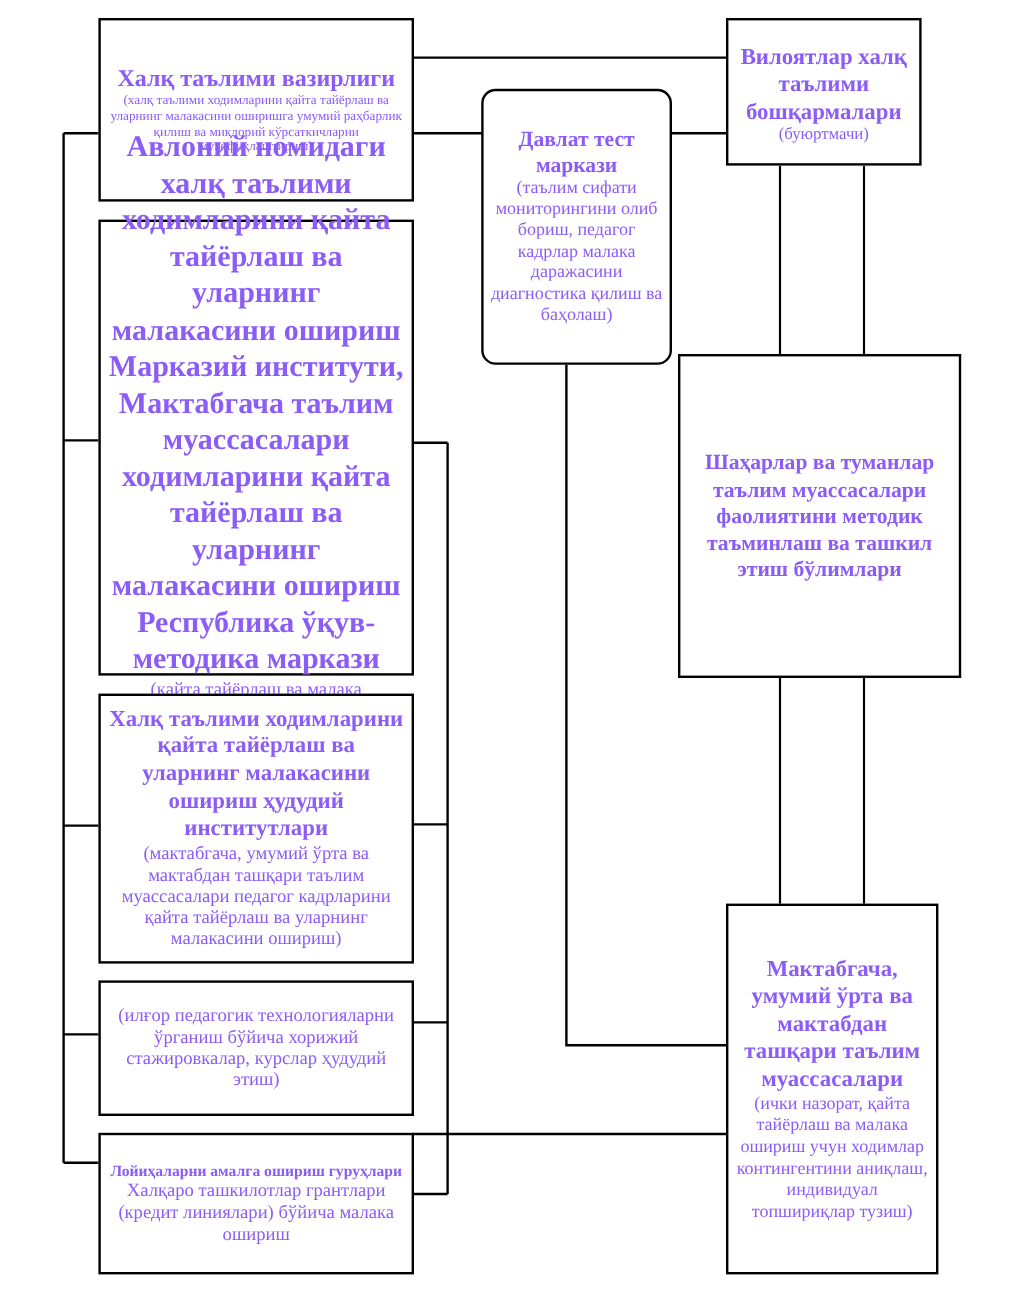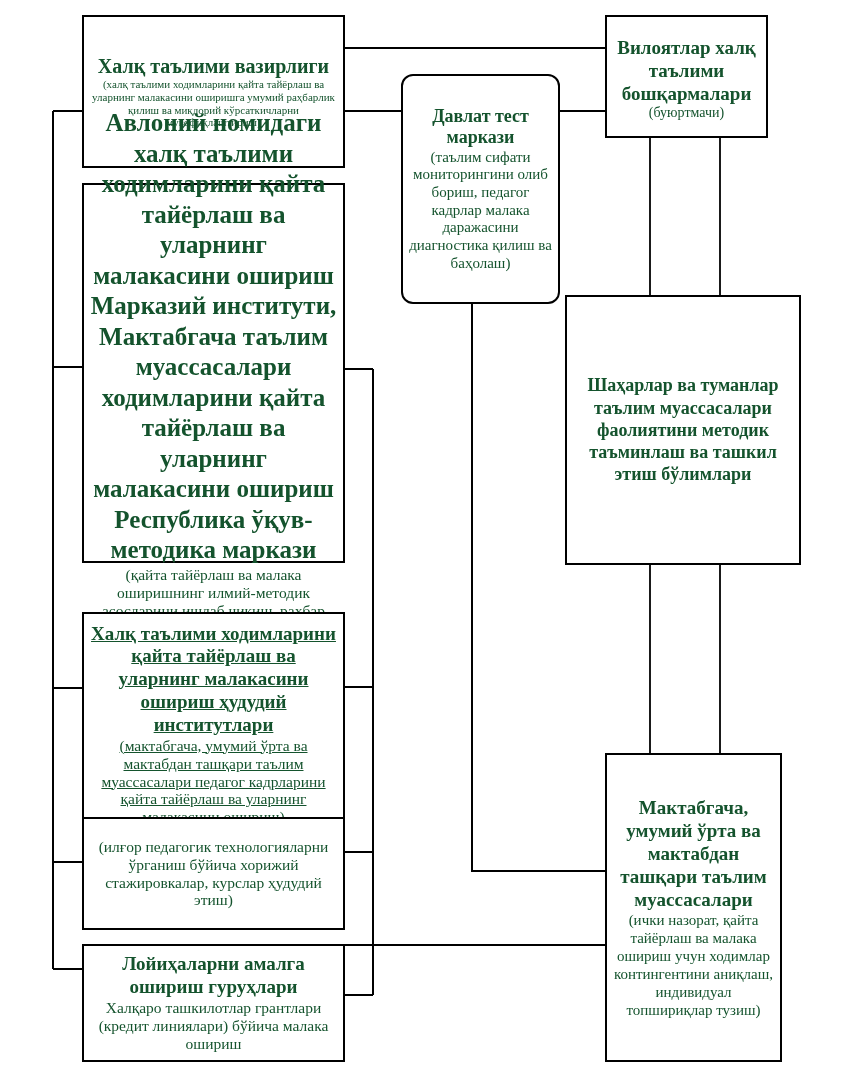--- a/index.html
+++ b/index.html
@@ -1,21 +1,21 @@
 <!DOCTYPE html>
 <html><head>
 <meta charset="utf-8">
 <style>
   html,body{margin:0;padding:0;background:#ffffff;}
   #canvas{
     position:relative;
     width:845px;height:1074px;
     background:#ffffff;
     font-family:"Liberation Serif","DejaVu Serif",serif;
-    color:#14532d;
+    color:#8b5cf6;
     overflow:hidden;
   }
   #wires{position:absolute;left:0;top:0;width:845px;height:1074px;}
   .node{
     position:absolute;
     box-sizing:border-box;
     border:2px solid #000;
     background:#fff;
     display:flex;flex-direction:column;justify-content:center;
     text-align:center;
@@ -26,30 +26,30 @@
   .d{font-weight:normal;display:block;}
 
   #b-ministry{left:82px;top:15px;width:263px;height:153px;}
   #b-ministry .t{font-size:20px;}
   #b-ministry .d{font-size:11px;line-height:1.16;}
 
   #b-avloniy{left:82px;top:183px;width:263px;height:380px;}
   #b-avloniy .t{font-size:25px;line-height:1.22;}
   #b-avloniy .d{font-size:15.5px;line-height:1.16;}
 
-  #b-regional{left:82px;top:612px;width:263px;height:225px;text-decoration:underline;}
+  #b-regional{left:82px;top:578px;width:263px;height:225px;}
   #b-regional .t{font-size:19px;line-height:1.2;}
   #b-regional .d{font-size:15.5px;line-height:1.16;}
 
   #b-istedod{left:82px;top:817px;width:263px;height:113px;}
   #b-istedod .t{font-size:19px;}
   #b-istedod .d{font-size:15.5px;line-height:1.16;}
 
   #b-projects{left:82px;top:944px;width:263px;height:118px;}
-  #b-projects .t{font-size:19px;}
+  #b-projects .t{font-size:13px;}
   #b-projects .d{font-size:15.5px;line-height:1.16;}
 
   #b-testcenter{left:401px;top:74px;width:159px;height:230px;border-radius:12px;}
   #b-testcenter .t{font-size:18px;}
   #b-testcenter .d{font-size:15px;line-height:1.18;}
 
   #b-viloyat{left:605px;top:15px;width:163px;height:123px;justify-content:flex-start;padding-top:20px;}
   #b-viloyat .t{font-size:19px;}
   #b-viloyat .d{font-size:14px;}
 

